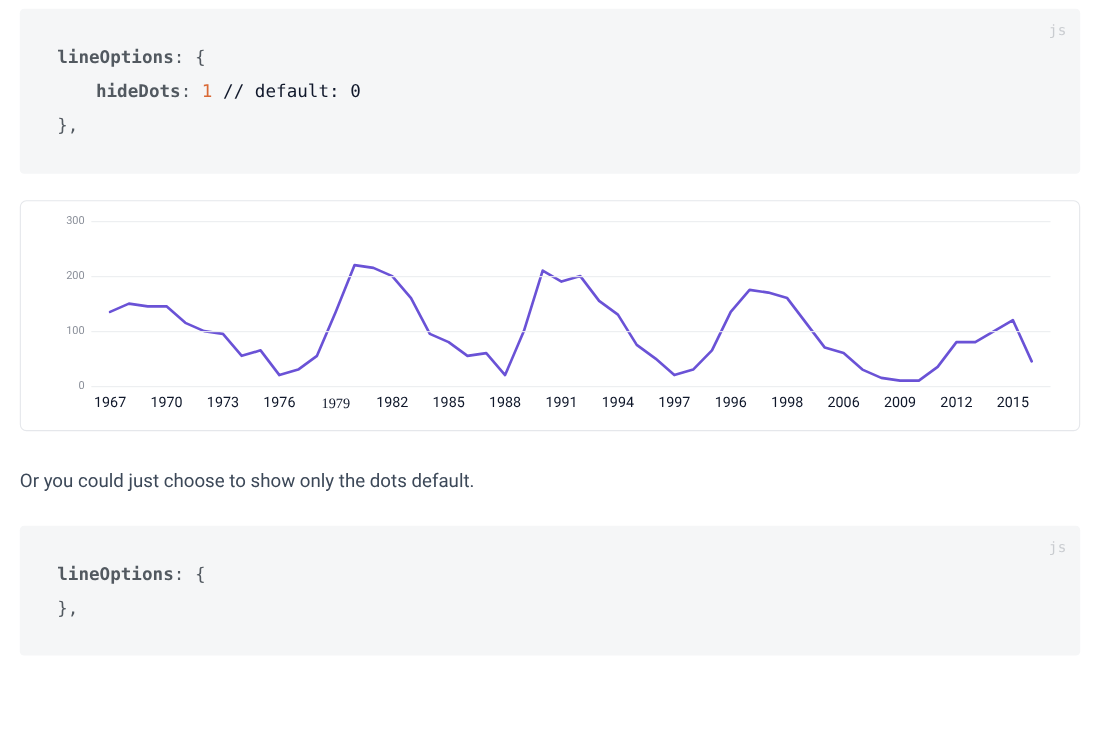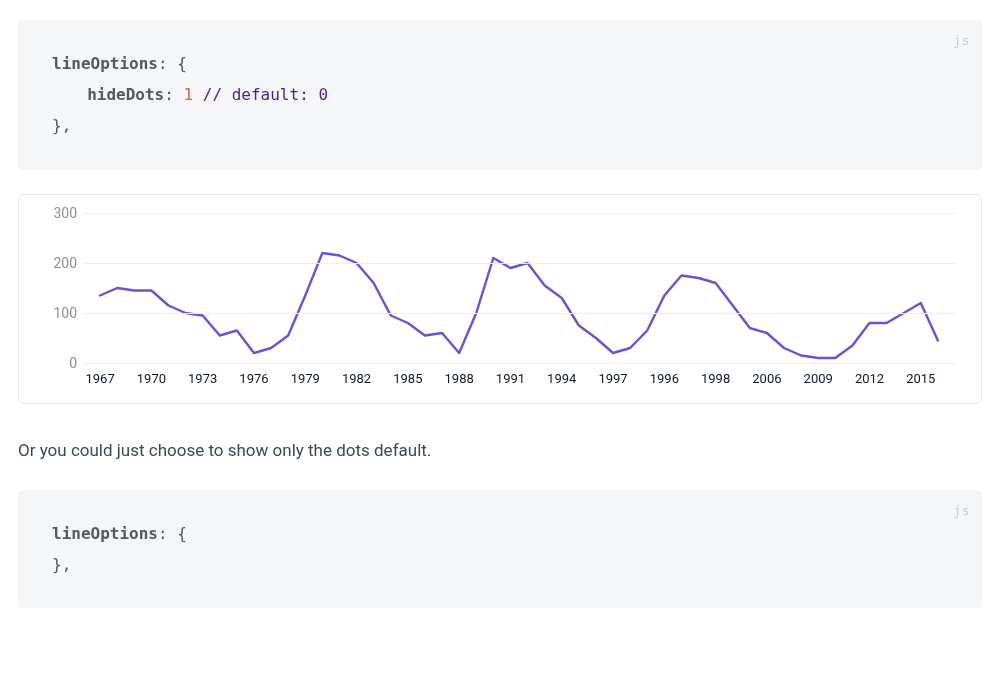--- a/index.html
+++ b/index.html
@@ -6,21 +6,20 @@
   body {
     margin: 0;
     padding: 0;
     font-family: -apple-system, BlinkMacSystemFont, "Segoe UI", Roboto, sans-serif;
     background: #fff;
     color: #36414c;
     width: 1000px;
   }
   .page {
     padding: 8px 18px 20px 18px;
-    margin-top: 12px;
   }
 
   
   .code-block {
     position: relative;
     background: #f5f6f7;
     border-radius: 4px;
     padding: 28px 34px 28px 34px;
     font-family: ui-monospace, SFMono-Regular, Menlo, Consolas, monospace;
     font-size: 16px;
@@ -34,21 +33,21 @@
     right: 12px;
     font-family: ui-monospace, SFMono-Regular, Menlo, Consolas, monospace;
     font-size: 13px;
     color: #c9ccd0;
     letter-spacing: 0.5px;
   }
   .code-line { white-space: pre; }
   .tok-prop { color: #525960; font-weight: bold; }
   .tok-punct { color: #525960; }
   .tok-num { color: #d96935; }
-  .tok-comment { color: #4c1d95; }
+  .tok-comment { color: #0f172a; }
   .indent { display:inline-block; width: 2.2em; }
 
   
   .prose {
     font-size: 17px;
     color: #3c4858;
     margin: 36px 0 30px 0;
   }
 
   
@@ -73,21 +72,21 @@
     position: absolute;
     left: 0; right: 0;
     height: 0;
     border-top: 1px solid #eceef0;
   }
   .y-label {
     position: absolute;
     left: 0;
     width: 38px;
     text-align: right;
-    font-size: 14px;
+    font-size: 10px;
     color: #8a8f99;
     transform: translateY(-50%);
   }
   .x-labels {
     position: absolute;
     left: 44px;
     right: 6px;
     top: 158px;
     height: 20px;
   }
@@ -132,21 +131,21 @@
     <div class="gridline" style="top: 150px;"></div>
           <div class="gridline" style="top: 100px;"></div>
           <div class="gridline" style="top: 50px;"></div>
           <div class="gridline" style="top: 0px;"></div>
         </div>
     <div class="x-labels" id="x-labels">
           <span class="x-label" style="left: 1.96078%;">1967</span>
           <span class="x-label" style="left: 7.84314%;">1970</span>
           <span class="x-label" style="left: 13.7255%;">1973</span>
           <span class="x-label" style="left: 19.6078%;">1976</span>
-          <span class="x-label" style="left: 25.4902%;">1979</span>
+          <span class="x-label" style="left: 25.4902%; font-family: Liberation Serif, serif;">1979</span>
           <span class="x-label" style="left: 31.3725%;">1982</span>
           <span class="x-label" style="left: 37.2549%;">1985</span>
           <span class="x-label" style="left: 43.1373%;">1988</span>
           <span class="x-label" style="left: 49.0196%;">1991</span>
           <span class="x-label" style="left: 54.902%;">1994</span>
           <span class="x-label" style="left: 60.7843%;">1997</span>
           <span class="x-label" style="left: 66.6667%;">1996</span>
           <span class="x-label" style="left: 72.549%;">1998</span>
           <span class="x-label" style="left: 78.4314%;">2006</span>
           <span class="x-label" style="left: 84.3137%;">2009</span>

